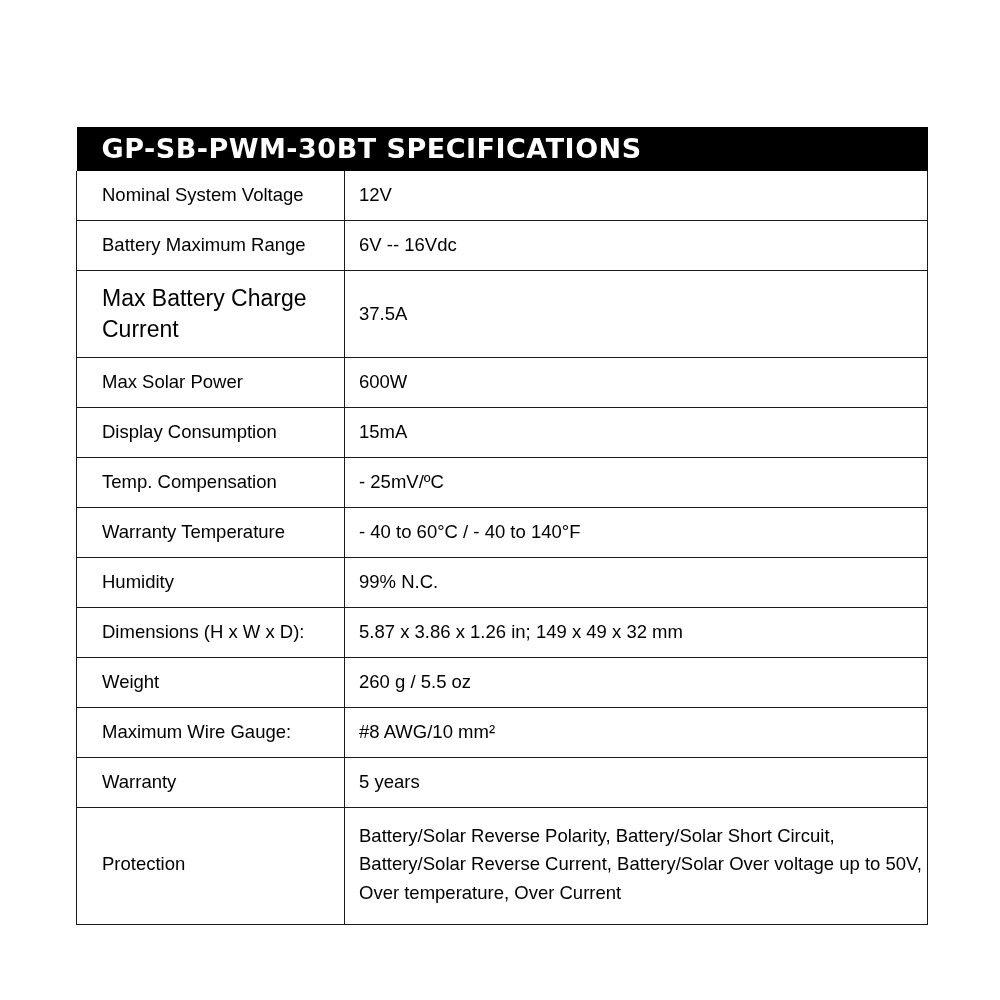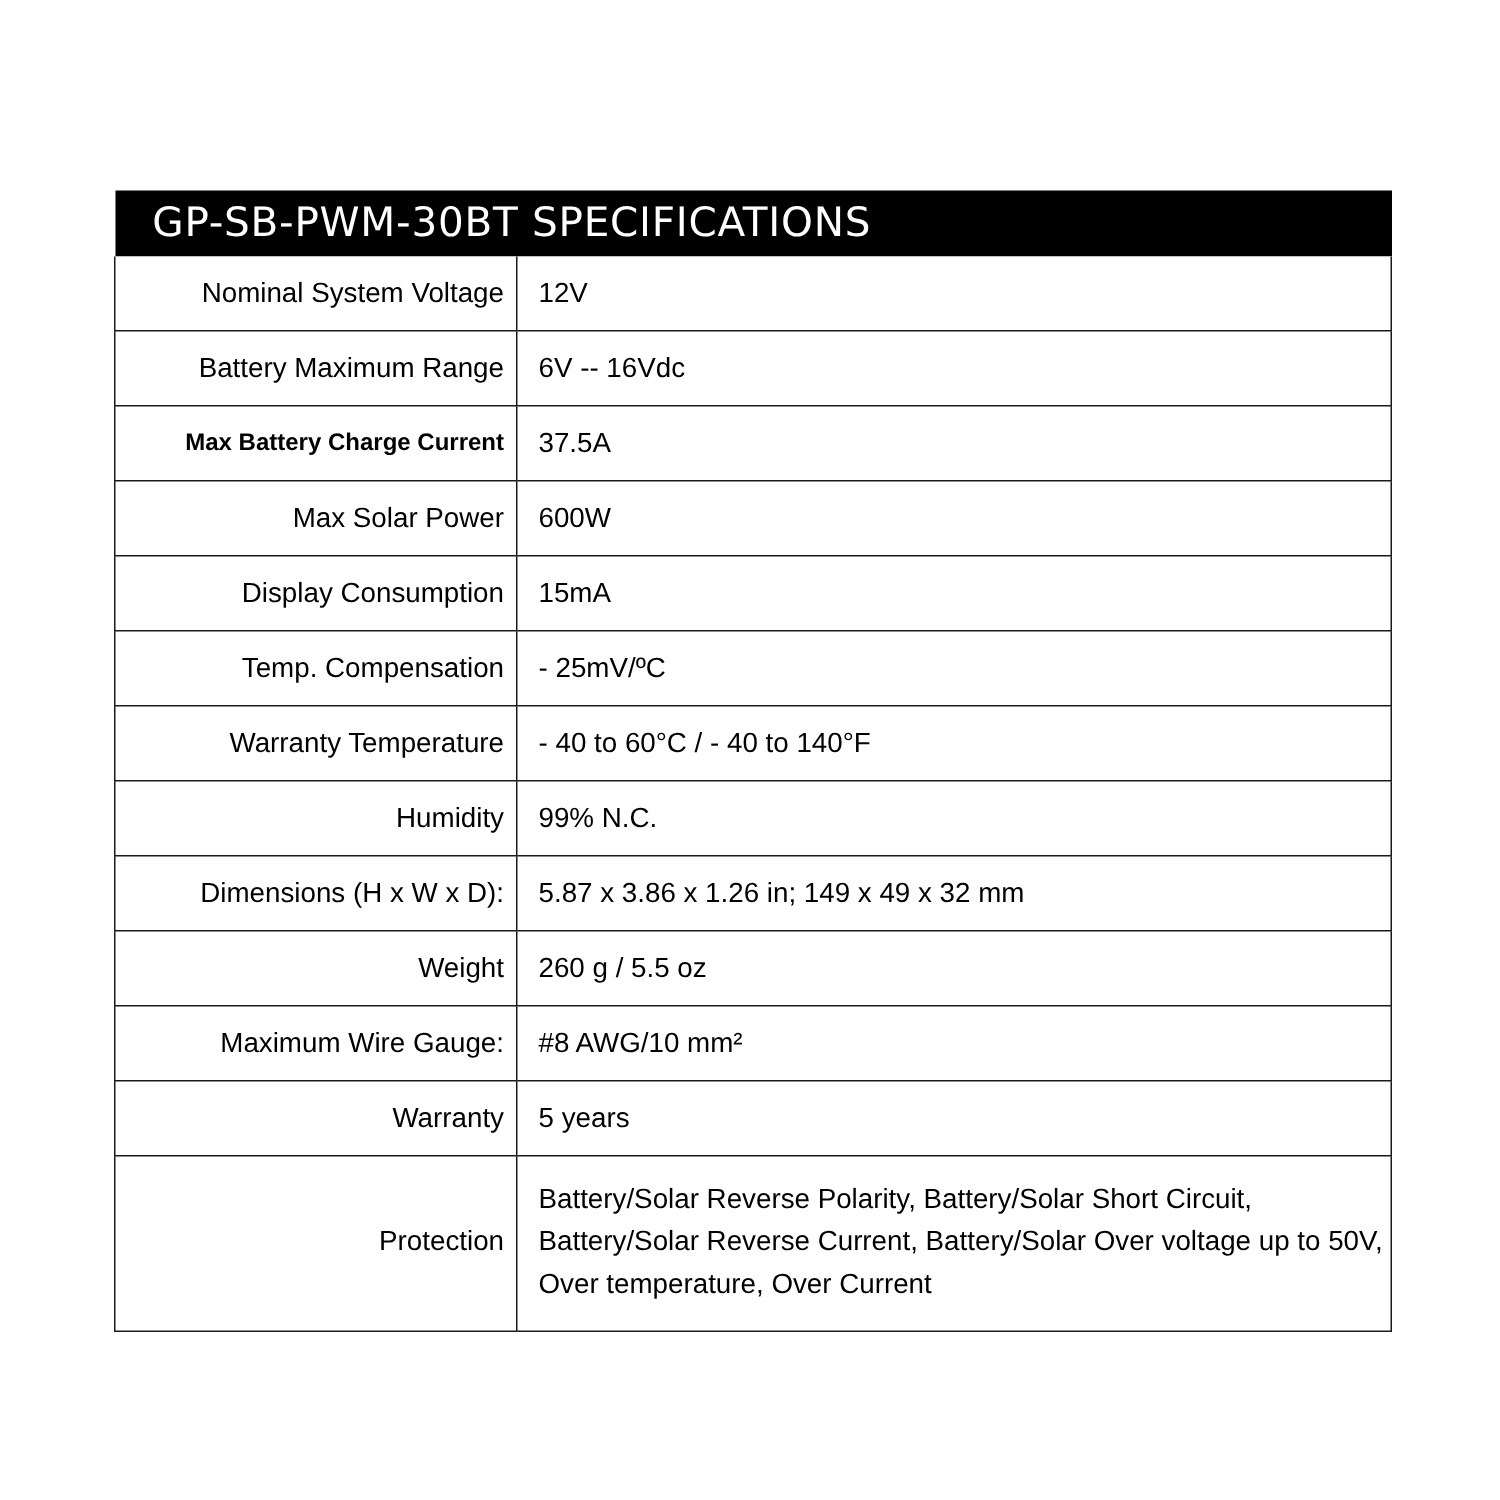--- a/index.html
+++ b/index.html
@@ -43,21 +43,21 @@
   .title-row td {
     background: #000000;
     color: #ffffff;
     padding: 0;
     height: 44px;
     border: none;
   }
 
   .title-text {
     font-family: "DejaVu Sans", sans-serif;
-    font-weight: normal;
+    font-weight: bold;
     font-size: 27px;
     letter-spacing: 0.5px;
     padding-left: 25px;
     line-height: 44px;
     white-space: nowrap;
   }
 
   table.spec td.label,
   table.spec td.value {
     border-bottom: 1.6px solid #1a1a1a;
@@ -66,32 +66,30 @@
     vertical-align: middle;
     padding: 12px 0 12px 0;
     background: #ffffff;
   }
 
   table.spec td.label {
     border-left: 1.6px solid #1a1a1a;
     border-right: 1.6px solid #1a1a1a;
     padding-left: 25px;
     padding-right: 8px;
-    text-align: right;
   }
 
   table.spec td.value {
     border-right: 1.6px solid #1a1a1a;
     padding-left: 14px;
   }
 
   
   table.spec tr[data-row-index="3"] td.label {
-    font-size: 16px;
-    font-weight: bold;
+    font-size: 23px;
   }
 
   table.spec tr.multiline td.label,
   table.spec tr.multiline td.value {
     vertical-align: middle;
     padding-top: 14px;
     padding-bottom: 16px;
   }
 
   table.spec tr.multiline td.value {

